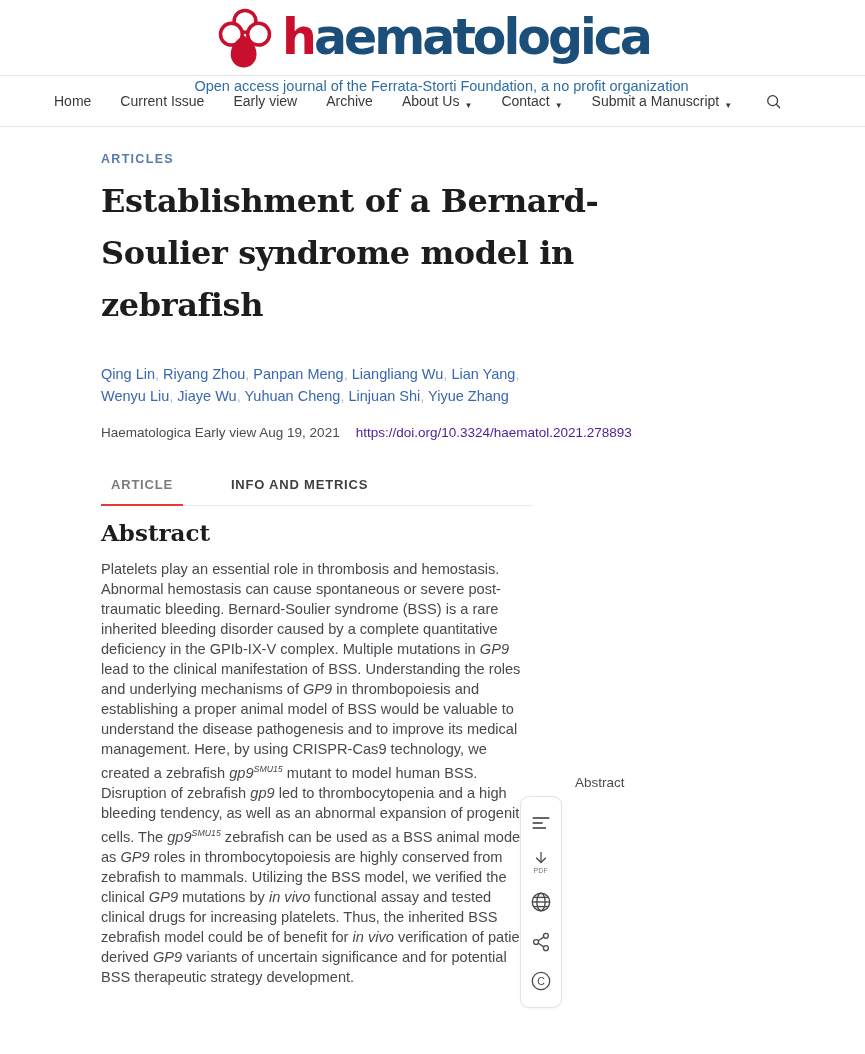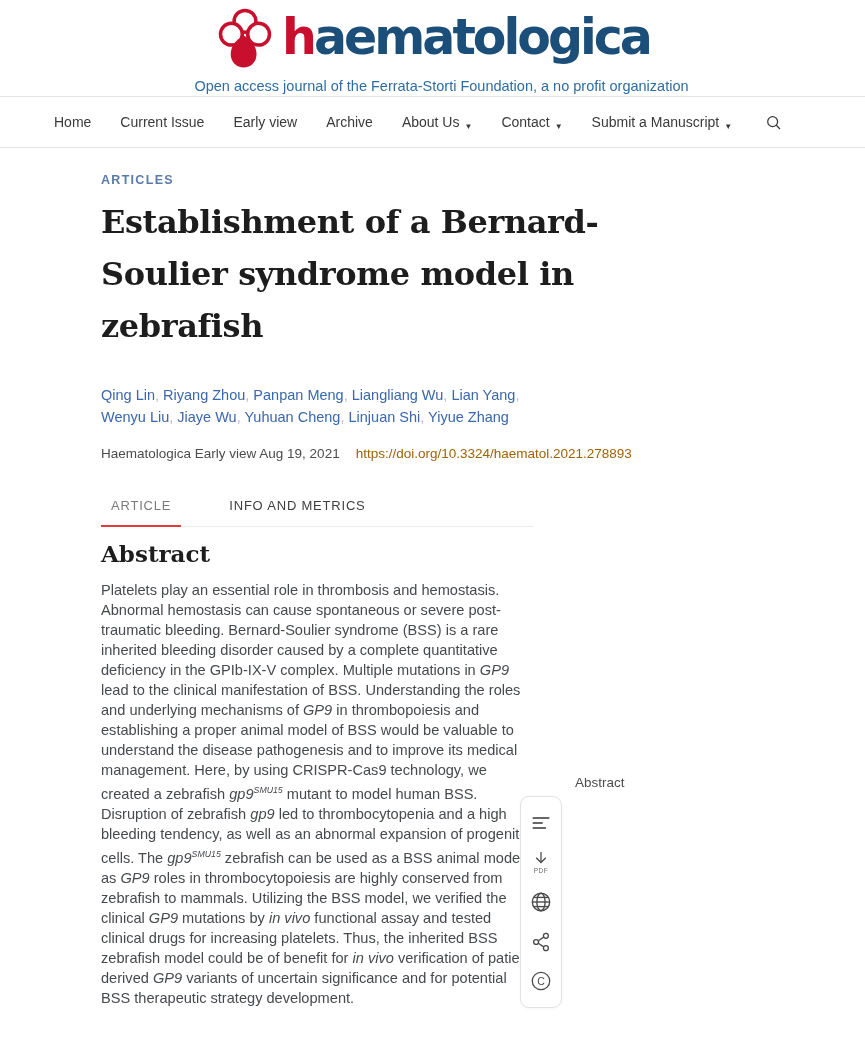--- a/index.html
+++ b/index.html
@@ -1,21 +1,21 @@
 <!DOCTYPE html>
 <html><head>
 <meta charset="utf-8">
 <style>
   * { margin:0; padding:0; box-sizing:border-box; }
   body {
     width:865px; height:1054px; background:#ffffff; position:relative;
     font-family:"Liberation Sans", sans-serif; overflow:hidden;
   }
   
-  .header { height:97px; border-bottom:1px solid #e4e4e4; display:flex; flex-direction:column; align-items:center; padding-top:7px; }
+  .header { height:76px; border-bottom:1px solid #e4e4e4; display:flex; flex-direction:column; align-items:center; padding-top:7px; }
   .logo-row { display:flex; align-items:flex-start; justify-content:center; gap:7px; height:68px; cursor:pointer; }
   .logo-mark { width:60px; height:68px; flex:0 0 auto; }
   .wordmark { font-family:"DejaVu Sans", sans-serif; font-weight:bold; font-size:49px; letter-spacing:-3px; line-height:62px; }
   .logo-h { color:#c8102e; }
   .logo-rest { color:#1b4e79; }
   .tagline { color:#2d6da3; font-size:14.5px; margin-top:3px;margin-left:18px; }
   
   .nav { height:51px; border-bottom:1px solid #e4e4e4; display:flex; align-items:center; padding-left:54px; }
   .nav-item { font-size:14px; color:#3a3a3a; margin-right:29px; display:flex; align-items:flex-end; gap:5px; cursor:pointer; white-space:nowrap; }
   .caret { font-size:8px; color:#3a3a3a; position:relative; top:1px; }
@@ -24,23 +24,23 @@
   .main { padding-left:101px; }
   .section-label { margin-top:25px; font-size:12.5px; letter-spacing:1.3px; color:#5a7ba9; font-weight:bold; }
   .article-title {
     margin-top:9px; width:505px; font-family:"DejaVu Serif", serif;
     font-weight:bold; font-size:32px; line-height:52px; color:#1d1d1d; letter-spacing:-0.4px;
   }
   .authors { margin-top:32px; width:452px; font-size:14.5px; line-height:22px; }
   .author-link { color:#3a67ad; text-decoration:none; cursor:pointer; }
   .author-sep { color:#b2bac6; }
   .meta-line { margin-top:18px; font-size:13.5px; color:#4c4c4c; display:flex; gap:16px; align-items:baseline; }
-  .doi-link { color:#a16207; text-decoration:none; cursor:pointer; }
+  .doi-link { color:#4c1d95; text-decoration:none; cursor:pointer; }
   
-  .tab-bar { margin-top:27px; width:432px; display:flex; border-bottom:1px solid #ececec; }
+  .tab-bar { margin-top:27px; width:432px; display:flex; border-bottom:1px solid #ececec;font-weight:bold; }
   .tab { font-size:13px; letter-spacing:0.8px; color:#3f3f3f; padding:10px 10px 12px 10px; cursor:pointer; white-space:nowrap; }
   .tab.active { color:#7b7b7b; border-bottom:2px solid #e13b3b; margin-bottom:-1px; }
   .tab:nth-child(2) { margin-left:38px; }
   .tab:nth-child(3) { margin-left:46px; }
   
   .abstract-heading { margin-top:13px; font-family:"DejaVu Serif", serif; font-weight:bold; font-size:23px; color:#1d1d1d; }
   .abstract-text { margin-top:13px; width:436px; font-size:14.6px; line-height:20px; color:#46494e; }
   .abstract-text sup { font-size:0.6em; }
   
   .side-label { position:absolute; left:575px; top:775px; font-size:13.5px; color:#4c4c4c; }

